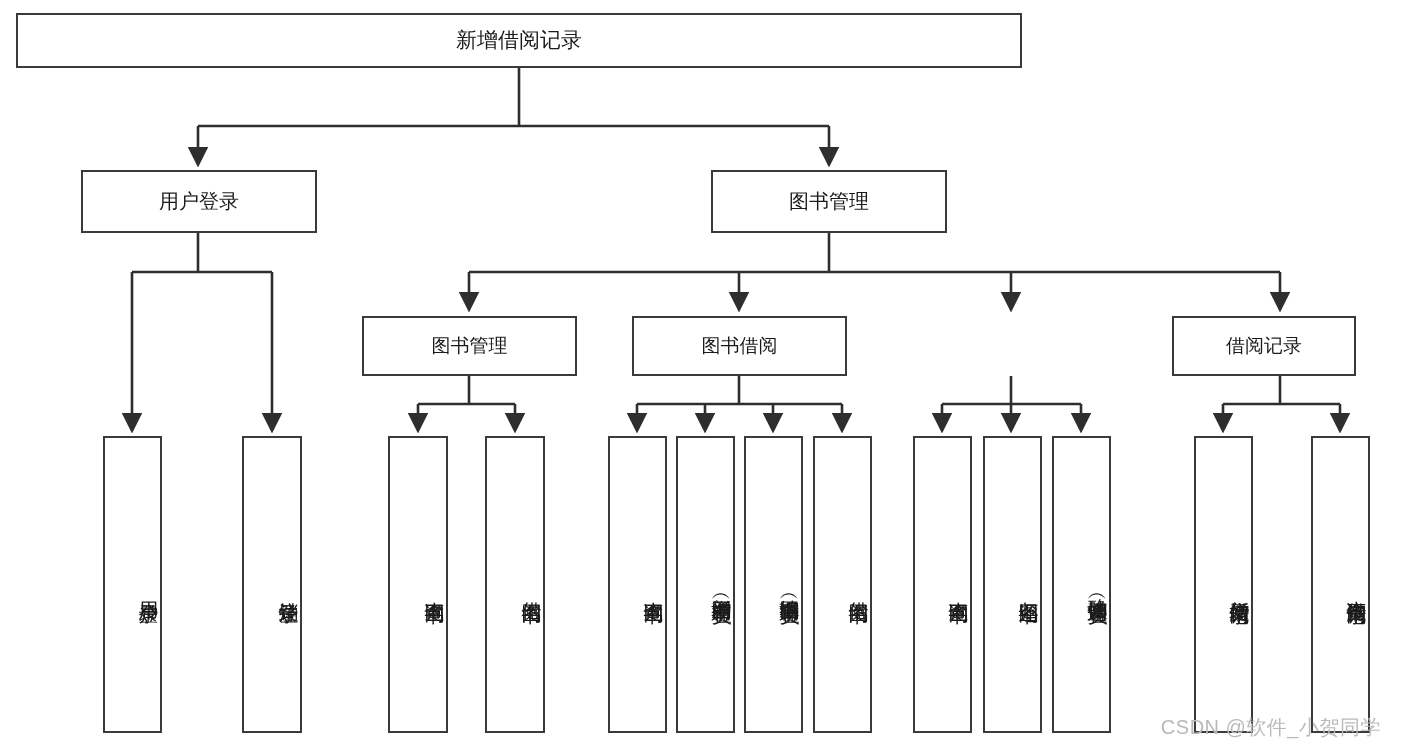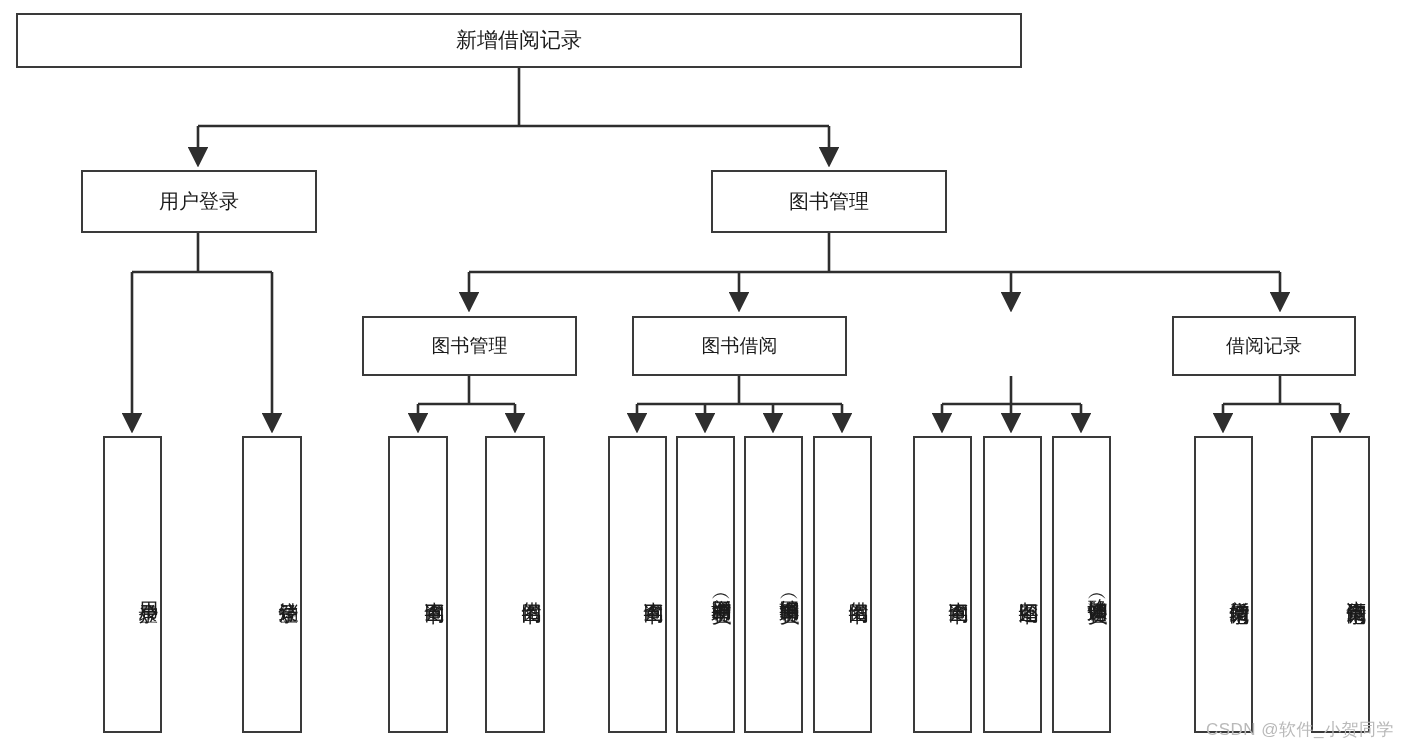--- a/index.html
+++ b/index.html
@@ -44,23 +44,23 @@
     align-items:flex-start;
     justify-content:center;
   }
   .leaf-text{
     writing-mode:vertical-rl;
     text-orientation:upright;
     white-space:nowrap;
   }
   .watermark{
     position:absolute;
-    right:11px;
+    right:24px;
     bottom:6px;
-    font-size:17px;
+    font-size:20px;
     color:#b9b9b9;
     white-space:nowrap;
     letter-spacing:0.5px;
     text-align:center;
   }
 </style>
 </head>
 <body>
 
 <div id="canvas">

